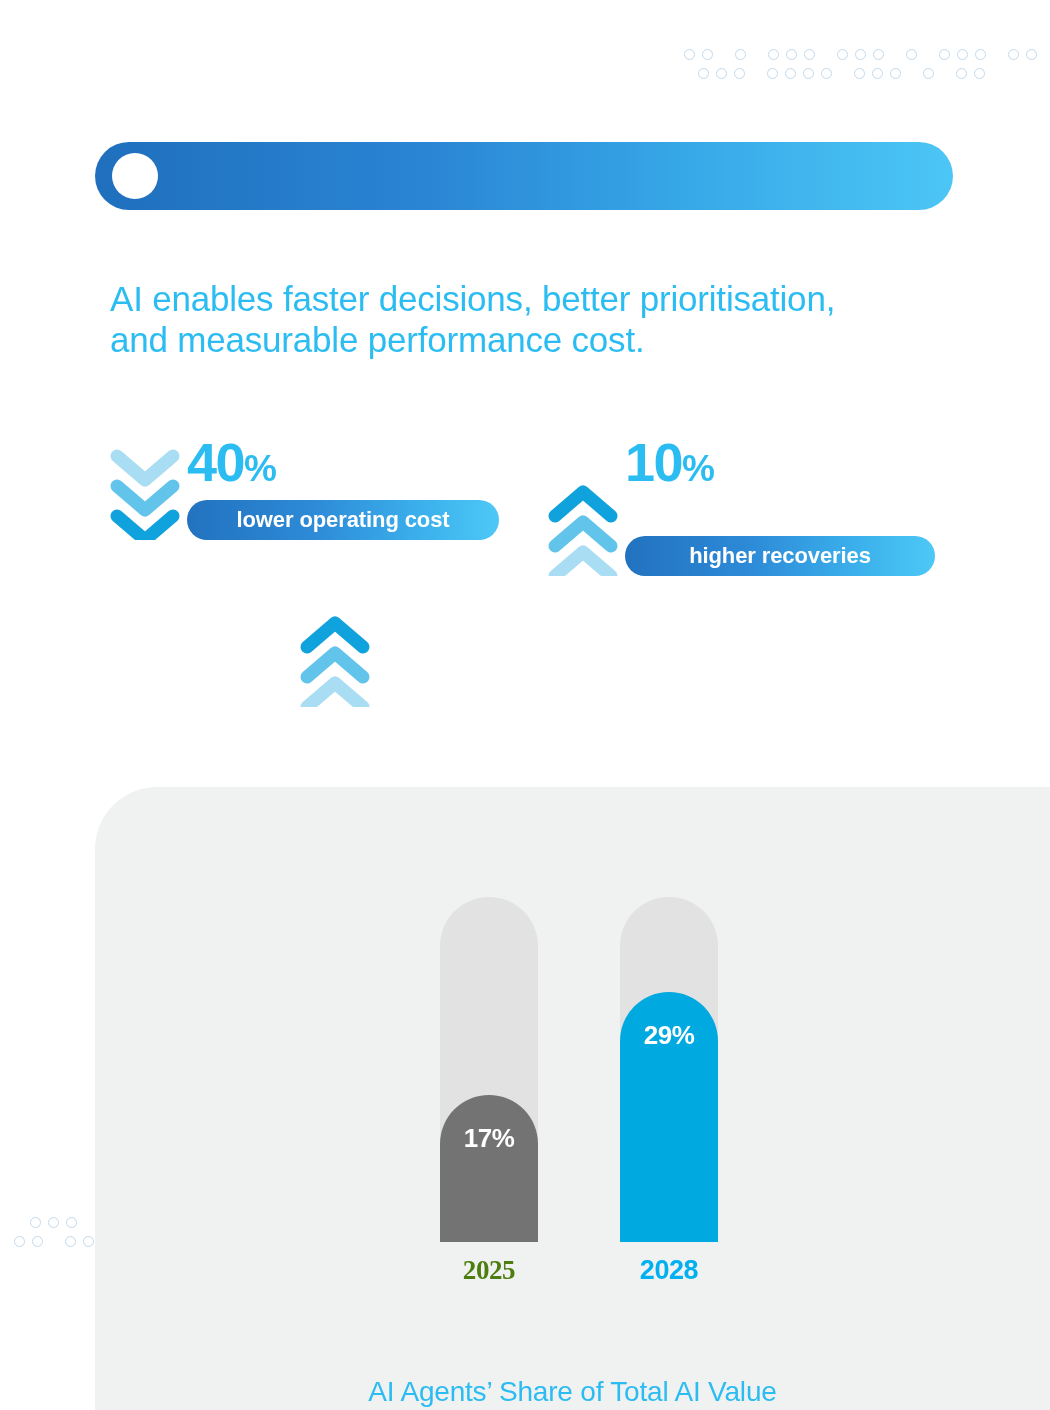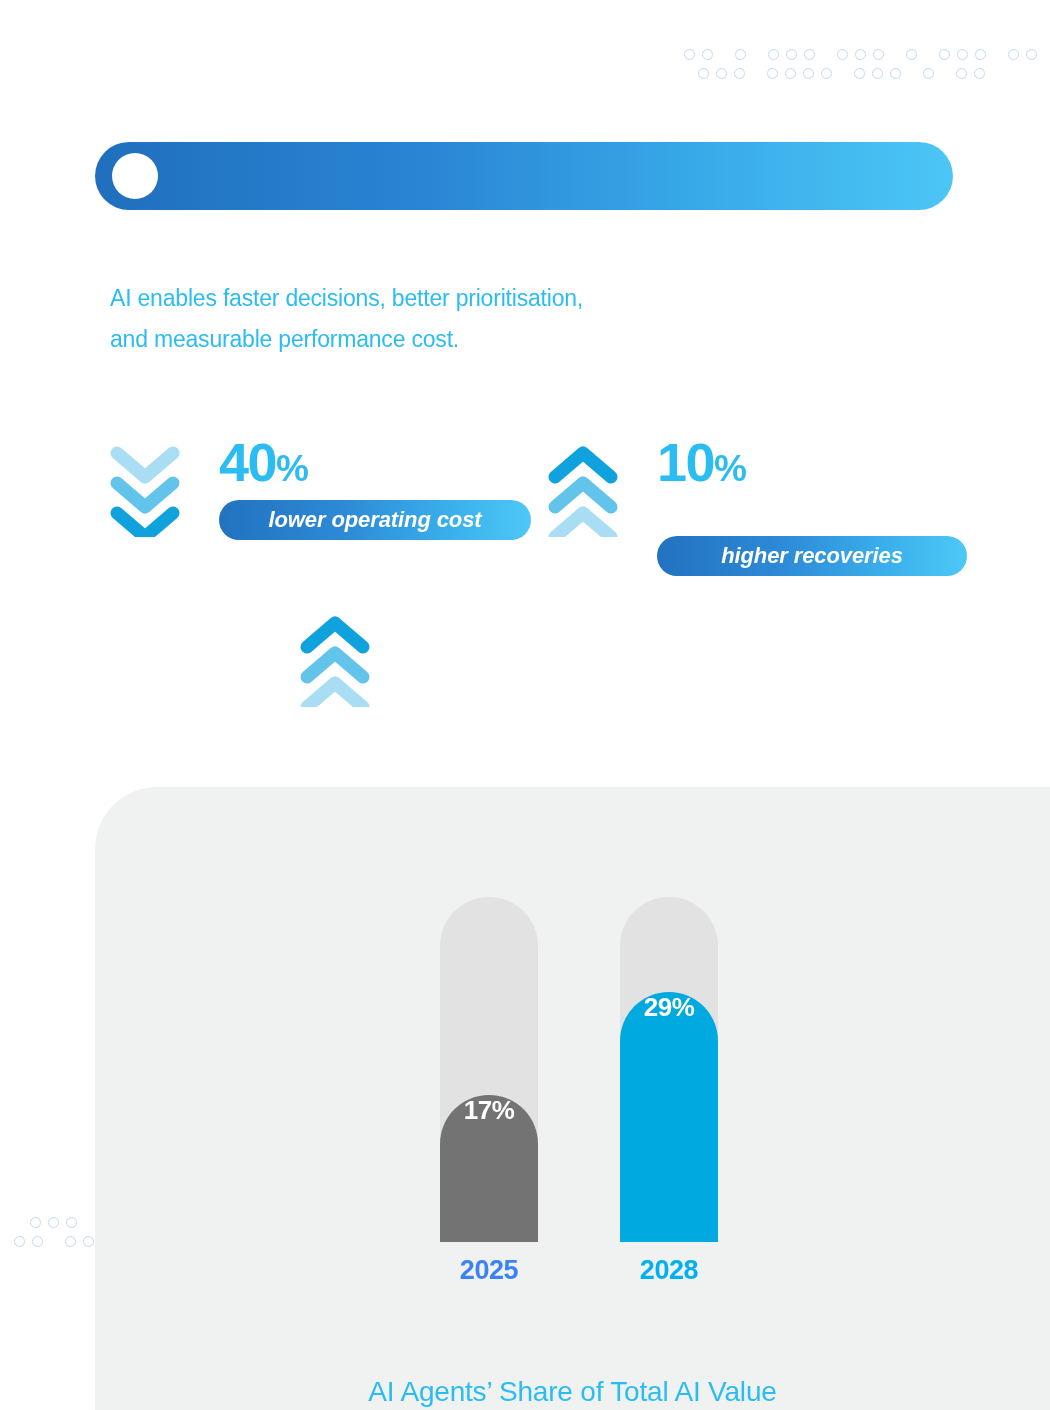--- a/index.html
+++ b/index.html
@@ -81,34 +81,33 @@
     white-space: nowrap;
   }
 
   
   #subtitle {
     position: absolute;
     left: 110px;
     top: 278px;
     width: 800px;
     color: #2bbcf2;
-    font-size: 23px;
+    font-size: 35px;
     line-height: 41px;
     letter-spacing: -0.2px;
   }
 
   
   .stat {
     position: absolute;
   }
   .stat-inner {
     position: relative;
     display: flex;
-    align-items: flex-start;
-    gap: 32px;
+    align-items: flex-end;
   }
   .chev-stack {
     position: relative;
     width: 76px;
     height: 96px;
     flex: 0 0 auto;
     margin-top: 4px;
   }
   .chev-stack svg { display: block; }
   .stat-right {
@@ -137,21 +136,20 @@
     color: #ffffff;
     font-size: 22px;
     font-weight: bold;
     letter-spacing: -0.1px;
     display: flex;
     align-items: center;
     justify-content: center;
     padding: 12px 22px;
     box-sizing: border-box;
     white-space: nowrap;
-    font-style: italic;
   }
 
   #stat-cost  { left: 107px; top: 437px; }
   #stat-cost .stat-pill { width: 312px; }
   #stat-recoveries { left: 545px; top: 437px; }
   #stat-recoveries .stat-pill { width: 310px; margin-top: 42px; }
   #stat-satisfaction { left: 297px; top: 607px; }
   #stat-satisfaction .stat-pill { width: 310px; font-size: 21px; }
 
   
@@ -185,20 +183,21 @@
     border-top-left-radius: 49px;
     border-top-right-radius: 49px;
     display: flex;
     justify-content: center;
   }
   .bar-value {
     color: #ffffff;
     font-size: 26px;
     font-weight: bold;
     letter-spacing: -0.5px;
+    margin-top: 28px;
   }
   .bar-label {
     position: absolute;
     bottom: 0;
     width: 98px;
     text-align: center;
     font-size: 27px;
     font-weight: bold;
     letter-spacing: -0.4px;
   }
@@ -337,21 +336,21 @@
   </div>
 </div>
 
 <div id="chart">
   <div class="bar-group" id="bar-group-0">
     <div class="bar-track" style="background: rgb(226, 226, 226);">
       <div class="bar-fill" id="bar-fill-0" style="height: 147px; background: #737373;">
         <span class="bar-value">17%</span>
       </div>
     </div>
-    <div class="bar-label" id="bar-label-0" style="bottom: -44px; color: #3b82f6;">2025</div>
+    <div class="bar-label" id="bar-label-0" style="bottom: -44px; color: #4d7c0f; font-family: Liberation Serif, serif;">2025</div>
   </div>
   <div class="bar-group" id="bar-group-1">
     <div class="bar-track" style="background: rgb(226, 226, 226);">
       <div class="bar-fill" id="bar-fill-1" style="height: 250px; background: rgb(0, 169, 224);">
         <span class="bar-value">29%</span>
       </div>
     </div>
     <div class="bar-label" id="bar-label-1" style="bottom: -44px; color: rgb(0, 176, 240);">2028</div>
   </div>
 </div>

